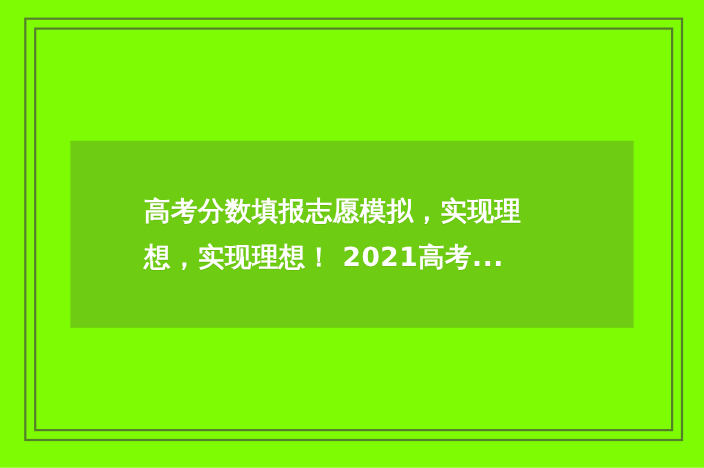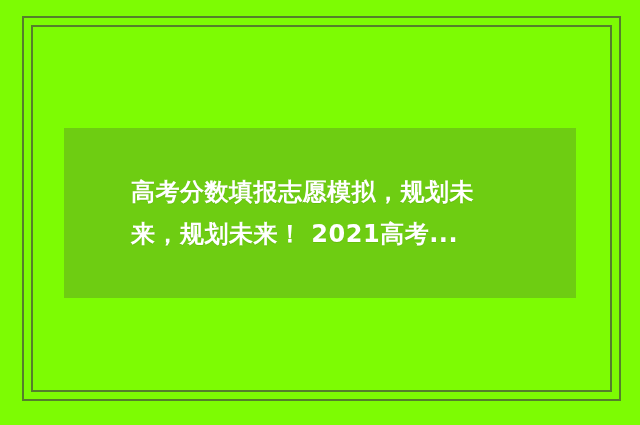--- a/index.html
+++ b/index.html
@@ -79,16 +79,16 @@
 </style>
 </head>
 <body>
 
 <div id="page">
 
   <div id="frame-outer"></div>
   <div id="frame-inner"></div>
 
   <div id="content-box">
-    <p id="headline">高考分数填报志愿模拟，规划未来，规划未来！ 2021高考...</p>
+    <p id="headline">高考分数填报志愿模拟，实现理想，实现理想！ 2021高考...</p>
   </div>
 
 </div>
 
 </body></html>

